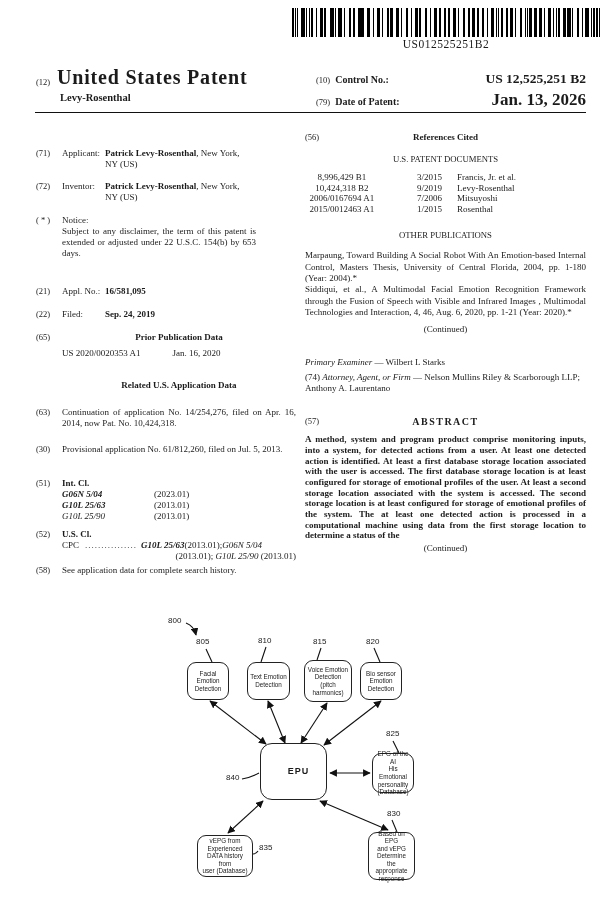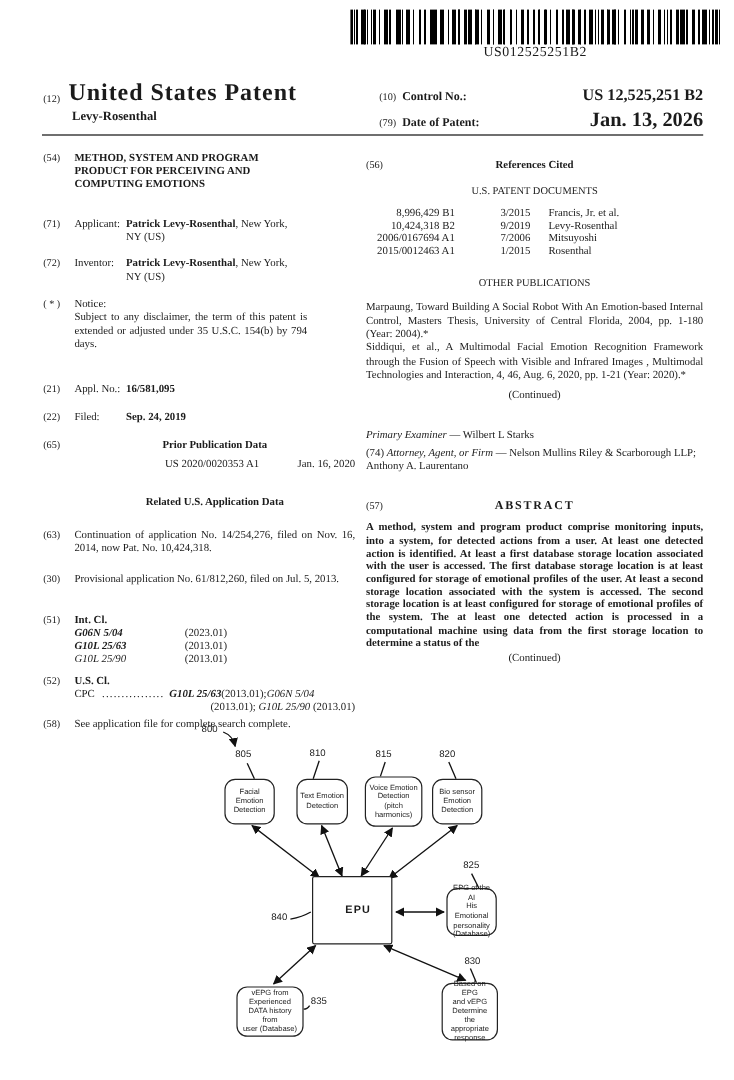--- a/index.html
+++ b/index.html
@@ -38,52 +38,52 @@
   .col-left  { left:36px;  top:126px; width:260px; font-size:9px; line-height:11px; }
   .col-right { left:305px; top:128px; width:281px; font-size:9px; line-height:11px; }
   .fr { display:flex; }
   .fn { width:26px; flex:none; font-size:8.5px; }
   .fbody { flex:1; }
   .pre { white-space:pre-line; }
   .flabel { display:inline-block; width:43px; }
   .fval { display:inline-block; vertical-align:top; white-space:pre-line; }
 
   .notice-text { width:194px; text-align:justify; }
-  .pubdata-line { padding-left:26px;text-align:right; }
+  .pubdata-line { padding-left:26px; }
   .pubdata-line .date { margin-left:32px; }
 
   .icl-row { display:flex; padding-left:0; }
   .icl-cls { width:92px; font-weight:bold; font-style:italic; }
   .icl-row:nth-child(4) .icl-cls { font-weight:normal; }
   .cpc1 { display:flex; }
   .cpc-dots { margin:0 4px 0 6px; letter-spacing:1px; }
   .cpc2 { text-align:right; }
 
   
   .pt-row { display:flex; line-height:10.6px; }
-  .pt-no { width:74px; text-align:right; flex:none; }
+  .pt-no { width:74px; text-align:center; flex:none; }
   .pt-date { width:36px; margin-left:38px; flex:none; }
   .pt-name { margin-left:4px; }
   .pubs p { text-align:justify; line-height:11.3px; }
   .sec56-title { display:flex; }
   .sec56-title .fn { width:36px; }
   .sec56-title .t { flex:1; text-align:center; margin-right:36px; font-weight:bold; }
   .abstract-head { display:flex; }
   .abstract-head .fn { width:36px; }
   .abstract-head .t { flex:1; text-align:center; margin-right:36px; font-weight:bold; font-size:10px; letter-spacing:1.5px; }
   .abstract-text { margin-top:7px; text-align:justify; line-height:10.7px;font-weight:bold; }
 
   
-  .figure { left:0; top:597px; width:532px; height:290px; }
+  .figure { left:0; top:610px; width:532px; height:290px; }
   .figure svg { position:absolute; left:0; top:0; }
   .fnode { position:absolute; border:1.3px solid #222; border-radius:9px; background:#fff;
            display:flex; align-items:center; justify-content:center; text-align:center;
            font-family:"Liberation Sans", sans-serif; font-size:6.3px; line-height:1.2;
            white-space:pre-line; padding:2px; }
-  .fnode.epu { font-size:9px; font-weight:bold; letter-spacing:1px; border-width:1.5px; border-radius:2px;padding-left:12px; }
+  .fnode.epu { font-size:9px; font-weight:bold; letter-spacing:1px; border-width:1.5px; border-radius:12px;padding-left:12px; }
   .fref { position:absolute; font-family:"Liberation Sans", sans-serif; font-size:8px; }
 </style>
 </head>
 <body>
 
 <div class="page">
 
   <div class="abs barcode"></div>
   <div class="abs barcode-text">US012525251B2</div>
 
@@ -99,47 +99,41 @@
     <div class="hdr-row">
       <span class="pn">(79)</span>
       <span class="plabel">Date of Patent:</span>
       <span class="pval med">Jan. 13, 2026</span>
     </div>
   </div>
   <div class="abs rule"></div>
 
   <div class="abs col-left">
 
-    <div class="fr">
-      <span class="fn">(54)</span>
-      <div class="fbody b pre">METHOD, SYSTEM AND PROGRAM
-PRODUCT FOR PERCEIVING AND
-COMPUTING EMOTIONS</div>
-    </div>
 
     <div class="fr" style="margin-top:22px;">
       <span class="fn">(71)</span>
       <div class="fbody">
         <span class="flabel">Applicant:</span><div class="fval" style="width:170px;"><span class="b">Patrick Levy-Rosenthal</span><span>, New York,
 NY (US)</span></div>
       </div>
     </div>
 
     <div class="fr" style="margin-top:11px;">
       <span class="fn">(72)</span>
       <div class="fbody">
         <span class="flabel">Inventor:</span><div class="fval" style="width:170px;"><span class="b">Patrick Levy-Rosenthal</span><span>, New York,
 NY (US)</span></div>
       </div>
     </div>
 
     <div class="fr" style="margin-top:12px;">
       <span class="fn">( * )</span>
       <div class="fbody">
-        <span class="flabel">Notice:</span><div class="fval notice-text">Subject to any disclaimer, the term of this patent is extended or adjusted under 35 U.S.C. 154(b) by 794 days.</div>
+        <span class="flabel">Notice:</span><div class="fval notice-text">Subject to any disclaimer, the term of this patent is extended or adjusted under 22 U.S.C. 154(b) by 653 days.</div>
       </div>
     </div>
 
     <div class="fr" style="margin-top:27px;">
       <span class="fn">(21)</span>
       <div class="fbody">
         <span class="flabel">Appl. No.:</span><span class="b">16/581,095</span>
       </div>
     </div>
 
@@ -155,21 +149,21 @@
       <div class="fbody b ctr">Prior Publication Data</div>
     </div>
     <div class="pubdata-line" style="margin-top:5px;">
       <span>US 2020/0020353 A1</span><span class="date">Jan. 16, 2020</span>
     </div>
 
     <div class="b ctr" style="margin-top:21px; padding-left:26px;">Related U.S. Application Data</div>
 
     <div class="fr" style="margin-top:16px;">
       <span class="fn">(63)</span>
-      <div class="fbody just">Continuation of application No. 14/254,276, filed on Nov. 16, 2014, now Pat. No. 10,424,318.</div>
+      <div class="fbody just">Continuation of application No. 14/254,276, filed on Apr. 16, 2014, now Pat. No. 10,424,318.</div>
     </div>
 
     <div class="fr" style="margin-top:15px;">
       <span class="fn">(30)</span>
       <div class="fbody just">Provisional application No. 61/812,260, filed on Jul. 5, 2013.</div>
     </div>
 
     <div class="fr" style="margin-top:23px;">
       <span class="fn">(51)</span>
       <div class="fbody">
@@ -202,21 +196,21 @@
         </div>
         <div class="cpc2">
           <span>(2013.01); </span><span class="i">G10L 25/90</span><span> (2013.01)</span>
         </div>
       </div>
     </div>
 
     <div class="fr" style="margin-top:3px;">
       <span class="fn">(58)</span>
       <div class="fbody">
-        <div>See application file for complete search complete.</div>
+        <div>See application data for complete search history.</div>
       </div>
     </div>
   </div>
 
   <div class="abs col-right">
 
     <div class="sec56-title" style="margin-top:4px;">
       <span class="fn">(56)</span>
       <span class="t">References Cited</span>
     </div>

